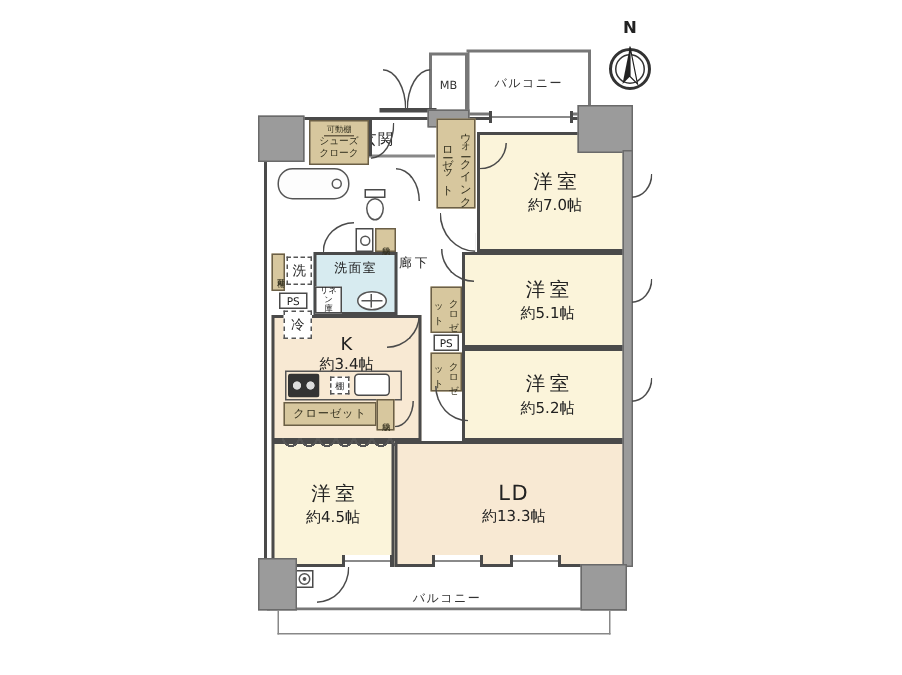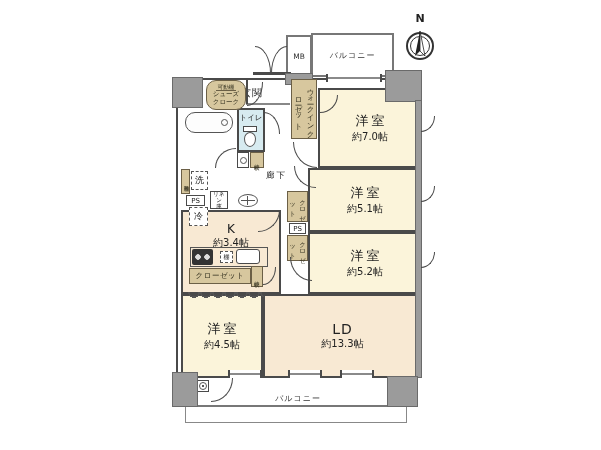--- a/index.html
+++ b/index.html
@@ -60,22 +60,22 @@
 
   <div class="abs" style="left:178px;top:378px;width:240px;height:29px;border:2px solid #777;border-top:none;background:#fff;display:flex;align-items:flex-end;justify-content:center;">
     <span style="font-size:8px;letter-spacing:1px;color:#333;padding-bottom:1px;">バルコニー</span>
   </div>
   <div class="abs" style="left:185px;top:407px;width:222px;height:16px;border:1.5px solid #888;border-top:none;background:#fff;"></div>
   <div class="abs wbox" style="left:197px;top:380px;width:12px;height:12px;">
     <div style="width:6px;height:6px;border:1px solid #555;border-radius:50%;background:radial-gradient(circle,#555 1px,transparent 1.5px);"></div>
   </div>
   <div class="arc br" style="left:211px;top:378px;width:22px;height:24px;"></div>
 
-  <div class="room blue" style="left:237px;top:108px;width:28px;height:44px;justify-content:flex-start;padding-top:3px;">
-    <span style="font-size:7.5px;">トイレ</span>
+  <div class="room blue" style="left:209px;top:168px;width:56px;height:42px;justify-content:flex-start;padding-top:3px;">
+    <span style="font-size:8.5px;letter-spacing:1px;">洗面室</span>
   </div>
   <div class="room yellow" style="left:318px;top:88px;width:104px;height:80px;">
     <span class="rname">洋室</span>
     <span class="rsize">約7.0帖</span>
   </div>
   <div class="room yellow" style="left:308px;top:168px;width:114px;height:64px;">
     <span class="rname">洋室</span>
     <span class="rsize">約5.1帖</span>
   </div>
   <div class="room yellow" style="left:308px;top:232px;width:114px;height:62px;">
@@ -104,21 +104,21 @@
 
   <div class="abs win" style="left:326px;top:74px;width:56px;height:8px;"></div>
   <div class="abs win" style="left:228px;top:370px;width:34px;height:8px;"></div>
   <div class="abs win" style="left:288px;top:370px;width:34px;height:8px;"></div>
   <div class="abs win" style="left:340px;top:370px;width:34px;height:8px;"></div>
 
   <div class="abs" style="left:241px;top:86px;font-size:10px;letter-spacing:1px;">玄関</div>
   <div class="abs" style="left:246px;top:103px;width:44px;height:1.5px;background:#888;"></div>
   <div class="abs" style="left:246px;top:80px;width:1.5px;height:24px;background:#4a4a4a;"></div>
 
-  <div class="abs tan" style="left:206px;top:80px;width:40px;height:30px;border-radius:10px;">
+  <div class="abs tan" style="left:206px;top:80px;width:40px;height:30px;">
     <span style="font-size:5.5px;border-bottom:1px solid #6b5f46;padding:0 2px;">可動棚</span>
     <span class="pre" style="font-size:6.5px;">シューズ
 クローク</span>
   </div>
   <div class="abs tan" style="left:291px;top:79px;width:26px;height:60px;">
     <span class="vt" style="font-size:7.5px;height:56px;line-height:12px;">ウォークインクローゼット</span>
   </div>
   <div class="abs wbox" style="left:237px;top:152px;width:12px;height:16px;">
     <div style="width:5px;height:5px;border:1px solid #555;border-radius:50%;"></div>
   </div>

